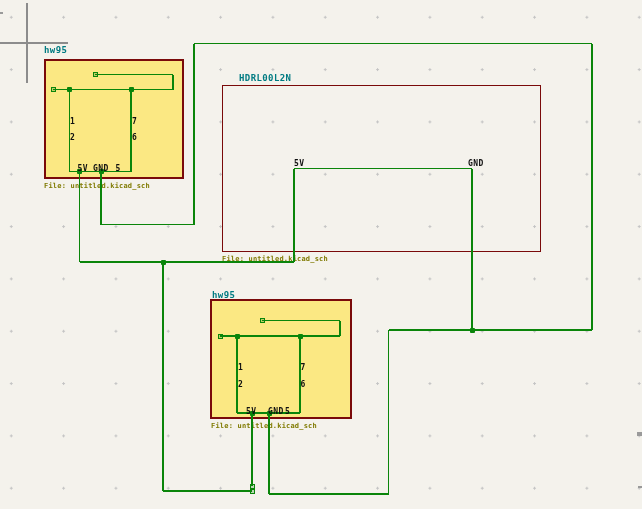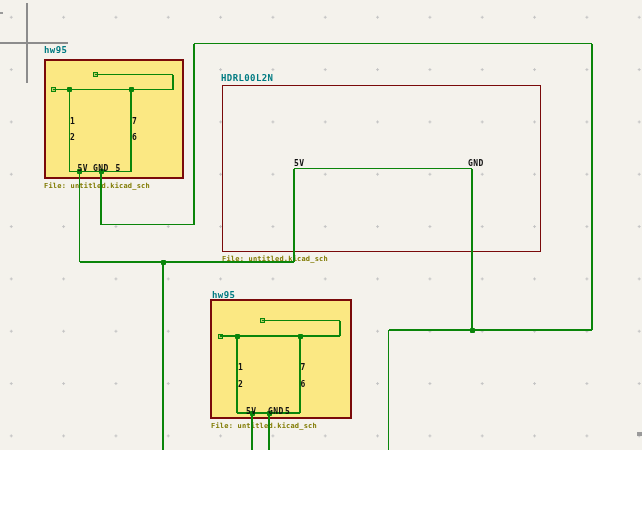--- a/index.html
+++ b/index.html
@@ -1,19 +1,19 @@
 <!DOCTYPE html>
 <html><head>
 <meta charset="utf-8">
 <style>
   html,body{margin:0;padding:0;}
   body{font-family:"DejaVu Sans Mono","Liberation Mono",monospace;}
   #canvas{
     position:relative;
-    width:642px;height:450px;
+    width:642px;height:509px;
     overflow:hidden;
     background-color:#f4f2ec;
     background-image:radial-gradient(circle,#c4c4c4 1px,rgba(0,0,0,0) 1.2px);
     background-size:52.33px 52.33px;
     background-position:-14.9px -8.9px;
     text-decoration:underline;
   }
   .sheet-rect{position:absolute;box-sizing:border-box;}
   .sheet-rect.filled{background:#fbe883;}
   .sheet-name{position:absolute;color:#007b82;font-size:9px;font-weight:bold;letter-spacing:0.4px;line-height:8px;white-space:pre;}
@@ -28,21 +28,21 @@
 </head>
 <body>
 
 <div id="canvas">
     <div class="crosshair-line" style="left: 26.25px; top: 3px; width: 1.5px; height: 80px;"></div>
     <div class="crosshair-line" style="left: 0px; top: 42.25px; width: 68px; height: 1.5px;"></div>
     <div class="sheet-rect filled" style="left: 44px; top: 59px; width: 140px; height: 120px; border: 2px solid rgb(122, 10, 10);"></div>
     <div class="sheet-name" style="left: 44px; top: 46px;">hw95</div>
     <div class="file-label" style="left: 44px; top: 182px;">File: untitled.kicad_sch</div>
     <div class="sheet-rect" style="left: 222px; top: 85px; width: 318.5px; height: 166.5px; border: 1px solid rgb(122, 10, 10);"></div>
-    <div class="sheet-name" style="left: 221px; top: 73.5px;">HDRL00L2N</div>
+    <div class="sheet-name" style="left: 239px; top: 73.5px;">HDRL00L2N</div>
     <div class="file-label" style="left: 222px; top: 254.5px;">File: untitled.kicad_sch</div>
     <div class="sheet-rect filled" style="left: 210px; top: 299px; width: 142px; height: 120px; border: 2px solid rgb(122, 10, 10);"></div>
     <div class="sheet-name" style="left: 212px; top: 291px;">hw95</div>
     <div class="file-label" style="left: 211px; top: 421.5px;">File: untitled.kicad_sch</div>
     <div class="wire" style="left: 95px; top: 73.75px; width: 78px; height: 1.5px;"></div>
     <div class="wire" style="left: 172.25px; top: 74.5px; width: 1.5px; height: 15px;"></div>
     <div class="wire" style="left: 53px; top: 88.75px; width: 120px; height: 1.5px;"></div>
     <div class="wire" style="left: 68.75px; top: 89.5px; width: 1.5px; height: 82px;"></div>
     <div class="wire" style="left: 130.25px; top: 89.5px; width: 1.5px; height: 82px;"></div>
     <div class="wire" style="left: 69.5px; top: 170.75px; width: 61.5px; height: 1.5px;"></div>

